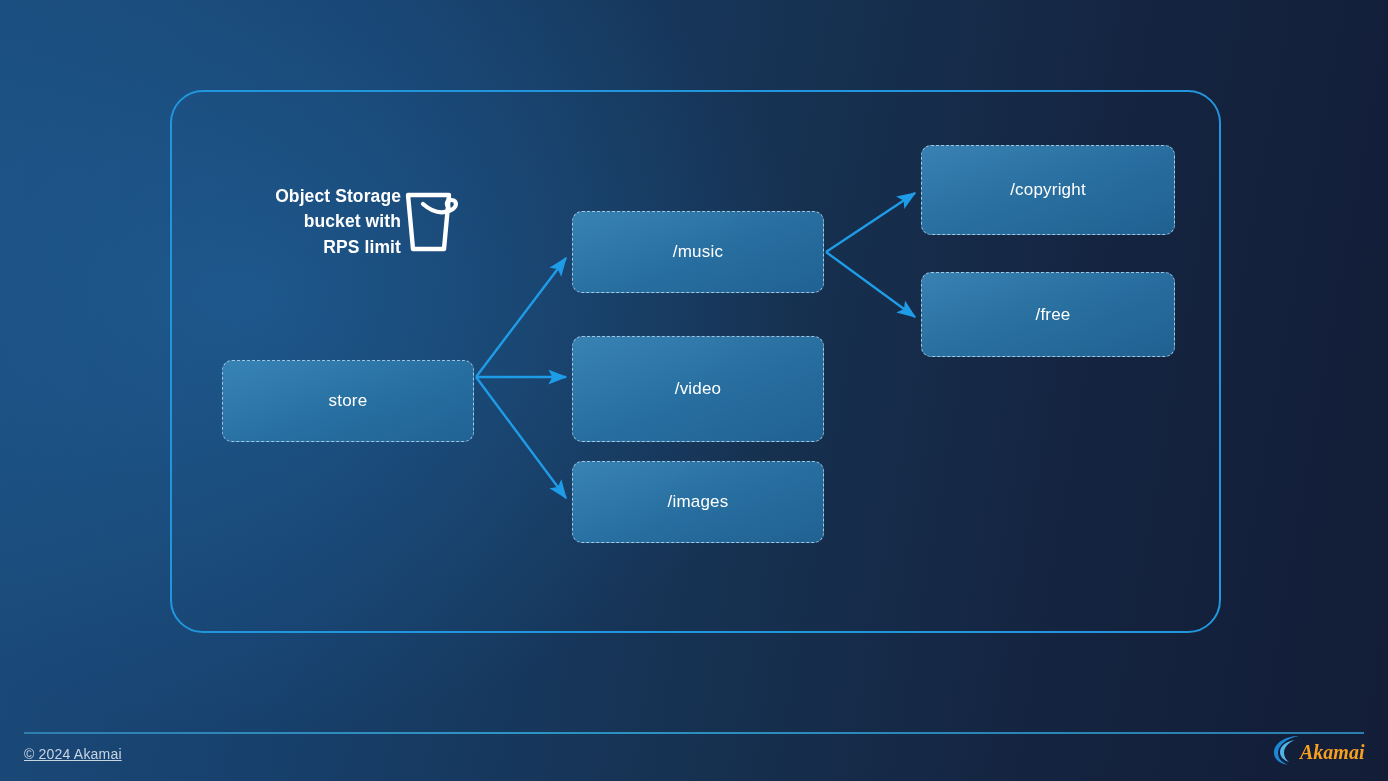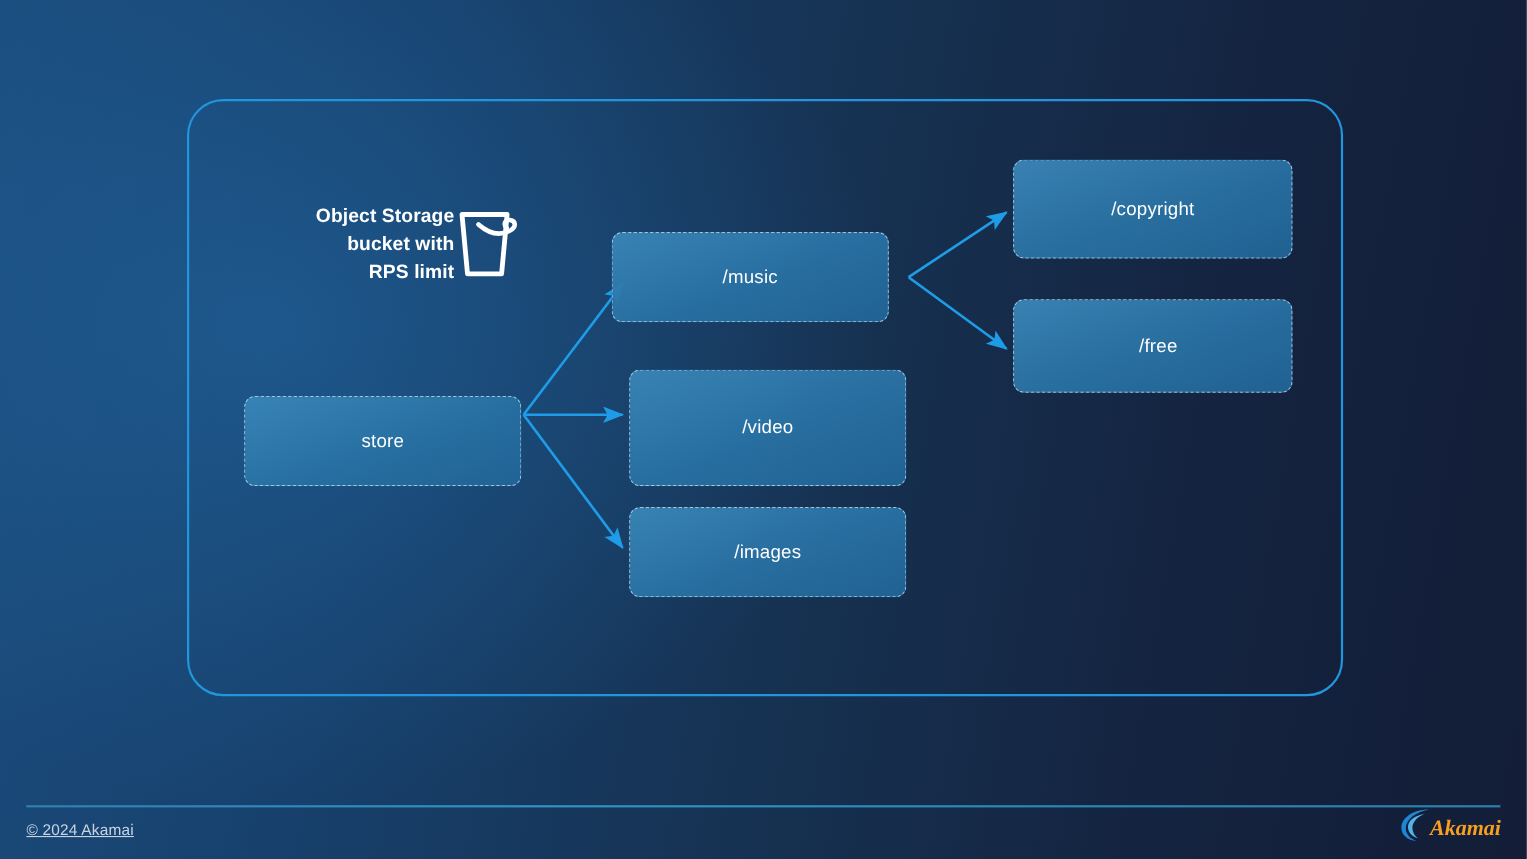--- a/index.html
+++ b/index.html
@@ -27,21 +27,21 @@
     border-radius:33px;
     background:
       radial-gradient(ellipse 760px 560px at 16% 30%, rgba(42,122,184,0.52) 0%, rgba(42,122,184,0.0) 70%),
       linear-gradient(105deg, #1f5party 0%, #1d5687 0%, #1c4f7d 20%, #1a4169 48%, #183455 72%, #172c49 100%);
     overflow:hidden;
   }
 
   
   #heading-block {
     position:absolute;
-    left:104px; top:92px;
+    left:92px; top:92px;
     width:306px;
     display:flex;
     align-items:center;
   }
   #heading-text {
     flex:0 0 auto;
     width:137px;
     text-align:right;
     color:#ffffff;
     font-size:17.5px;
@@ -59,21 +59,21 @@
     border-radius:10px;
     display:flex;
     align-items:center;
     justify-content:center;
     color:#ffffff;
     font-size:17px;
     letter-spacing:0.2px;
     background:linear-gradient(160deg, rgba(58,134,184,0.95) 0%, rgba(40,113,163,0.95) 55%, rgba(33,101,150,0.95) 100%);
   }
   #node-store   { left:50px;  top:244px; width:252px; height:82px;margin-top:24px; }
-  #node-music   { left:384px; top:119px; width:252px; height:82px; }
+  #node-music   { left:400px; top:119px; width:252px; height:82px; }
   #node-video   { left:400px; top:244px; width:252px; height:106px; }
   #node-images  { left:400px; top:369px; width:252px; height:82px; }
   #node-copyright { left:749px; top:53px;  width:254px; height:90px; }
   #node-free      { left:749px; top:180px; width:254px; height:85px;padding-left:10px; }
 
   
   #arrow-layer {
     position:absolute; left:0; top:0;
     width:1051px; height:543px;
     pointer-events:none;

